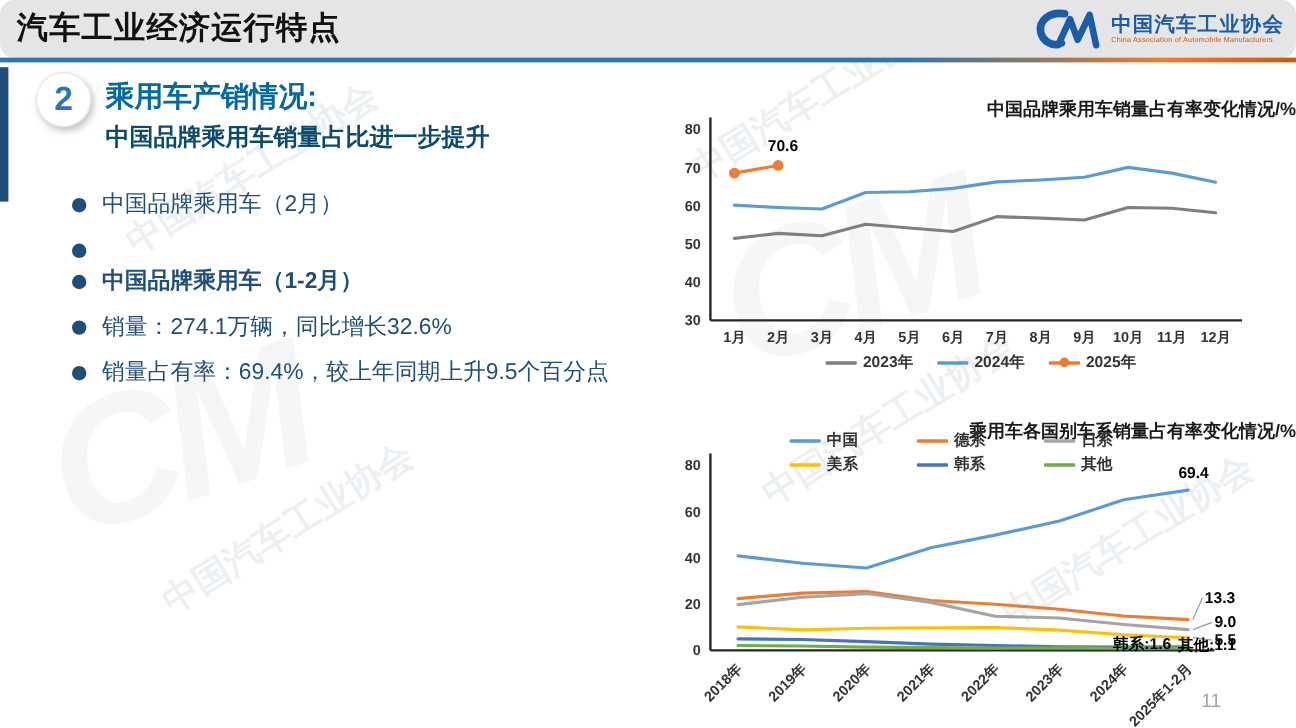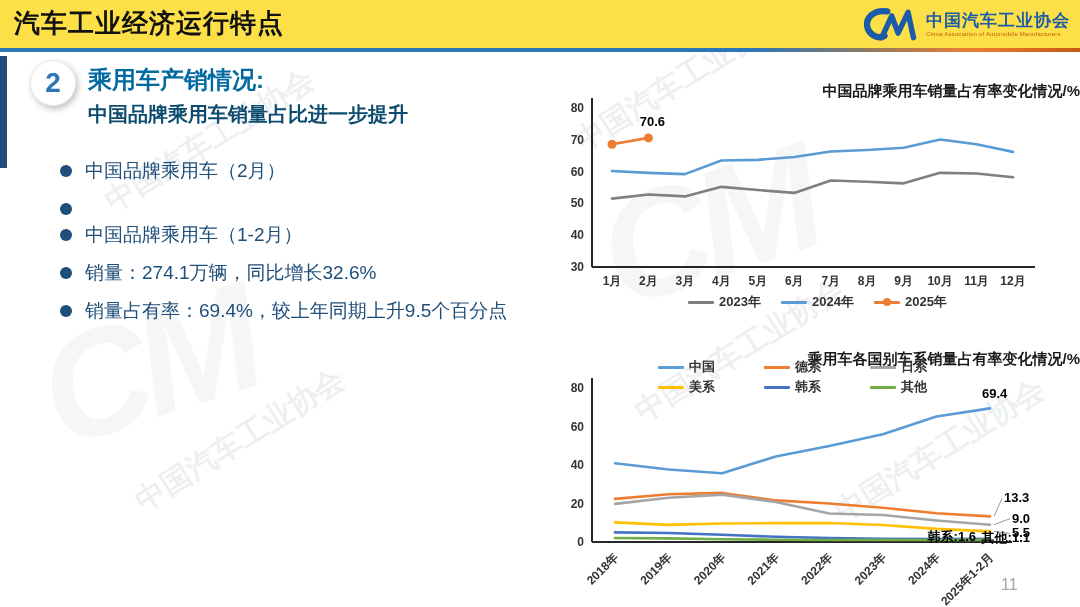--- a/index.html
+++ b/index.html
@@ -7,40 +7,40 @@
     width:1080px;height:607px;position:relative;overflow:hidden;
     background:#ffffff;
     font-family:"Liberation Sans","DejaVu Sans",sans-serif;
   }
   
   .wm-layer{position:absolute;inset:0;pointer-events:none;z-index:0;}
   .wm{position:absolute;color:rgba(175,188,202,0.22);font-weight:bold;white-space:nowrap;}
   .wm-txt{font-size:30px;transform:rotate(-32deg);}
   .wm-mark{font-size:150px;font-style:italic;color:rgba(190,200,212,0.16);transform:rotate(-18deg);letter-spacing:-10px;}
   
-  .header{position:absolute;left:0;top:0;width:1080px;height:48px;z-index:3;background:#fde047;}
+  .header{position:absolute;left:0;top:0;width:1080px;height:48px;z-index:3;background:#e5e5e5;border-radius:12px;}
   .page-title{position:absolute;left:14px;top:6px;font-size:26px;font-weight:bold;color:#111;letter-spacing:1px;}
   .logo{position:absolute;right:10px;top:4px;display:flex;align-items:center;gap:8px;}
   .logo-text{display:flex;flex-direction:column;line-height:1.1;}
   .logo-cn{font-size:17px;font-weight:bold;color:#1b5ca8;letter-spacing:1px;}
   .logo-en{font-size:6px;color:#c55a11;letter-spacing:0.2px;}
   .rule{position:absolute;left:0;top:48px;width:1080px;height:4px;z-index:3;
     background:linear-gradient(90deg,#2e75b6 0%,#2e75b6 70%,#8d7a62 80%,#ed7d31 90%,#c55a11 100%);}
   
   .accent-bar{position:absolute;left:0;top:56px;width:7px;height:112px;background:#1f4e79;z-index:2;}
   .num-circle{position:absolute;left:30px;top:60px;width:46px;height:46px;border-radius:50%;
     background:#fff;box-shadow:2px 3px 6px rgba(0,0,0,0.25), inset 0 0 0 1px #e3e6ea;
     display:flex;align-items:center;justify-content:center;
     font-size:28px;font-weight:bold;color:#2e75b6;z-index:2;}
   .h1{position:absolute;left:88px;top:64px;font-size:24px;font-weight:bold;color:#0369a1;z-index:2;}
   .h2{position:absolute;left:88px;top:101px;font-size:20px;font-weight:bold;color:#0c4a6e;z-index:2;}
   .bullets{position:absolute;left:58px;top:152px;width:462px;z-index:2;list-style:none;margin:0;padding:0;}
   .bullets li{position:relative;padding-left:27px;font-size:19px;line-height:38px;color:#1f4e79;}
   .bullets li .dot{position:absolute;left:2px;top:13px;width:12px;height:12px;border-radius:50%;background:#1f4e79;}
-  .group-gap{margin-top:26px;}
+  .group-gap{margin-top:26px;font-weight:bold;}
   
   .chart{position:absolute;z-index:2;}
   #chart1{left:555px;top:62px;width:525px;height:262px;}
   #chart2{left:555px;top:330px;width:525px;height:277px;}
   .chart-title{position:absolute;left:0;top:20px;width:100%;text-align:right;
     font-size:15px;font-weight:bold;color:#1a1a1a;}
   .chart svg{position:absolute;left:0;top:0;}
   .legend{position:absolute;display:flex;justify-content:center;gap:20px;width:100%;}
   #lg1{top:231px;}
   #lg2{top:28px;left:92px;width:340px;flex-wrap:wrap;gap:0;row-gap:2px;}

